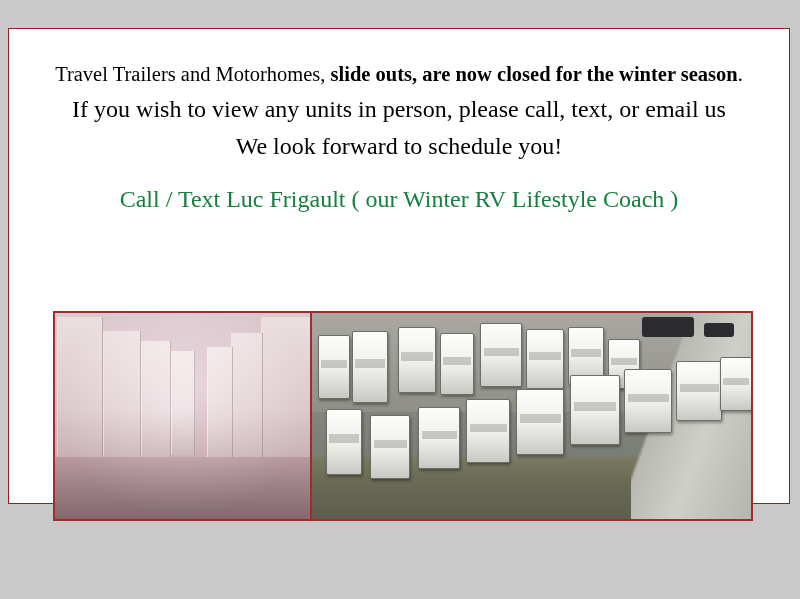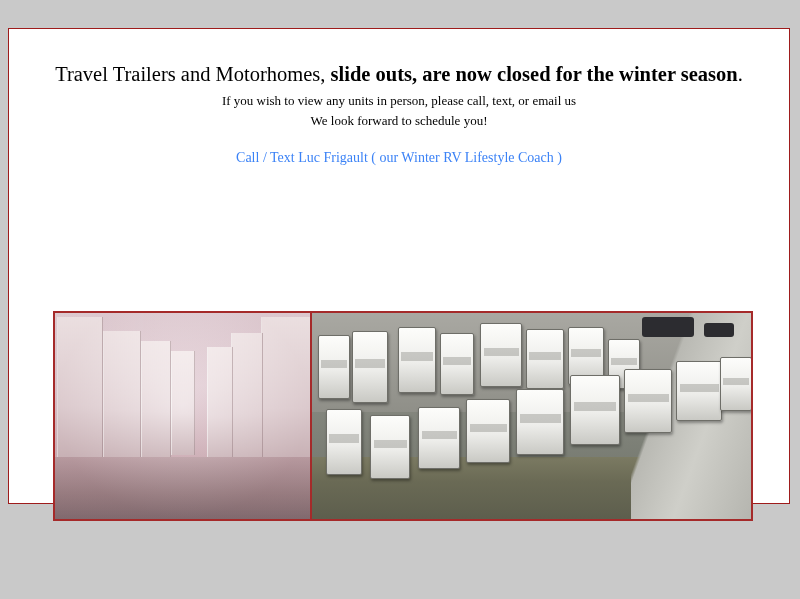--- a/index.html
+++ b/index.html
@@ -21,31 +21,31 @@
     height: 476px;
     background: #ffffff;
     border: 1px solid #9e1b1b;
     box-sizing: border-box;
   }
   .notice {
     padding-top: 30px;
     text-align: center;
   }
   .line {
-    font-size: 13px;
+    font-size: 24px;
     color: #000000;
     line-height: 1.55;
     white-space: nowrap;
   }
   .line.l1 { font-size: 20.5px; }
   .line b { font-weight: bold; }
   .spacer { height: 16px; }
   .contact-line {
-    font-size: 14px;
-    color: #3b82f6;
+    font-size: 24px;
+    color: #15803d;
     line-height: 1.5;
     white-space: nowrap;
   }
   .contact-line .phone {
     font-weight: bold;
     font-style: italic;
   }
   .photos {
     position: absolute;
     left: 44px;

